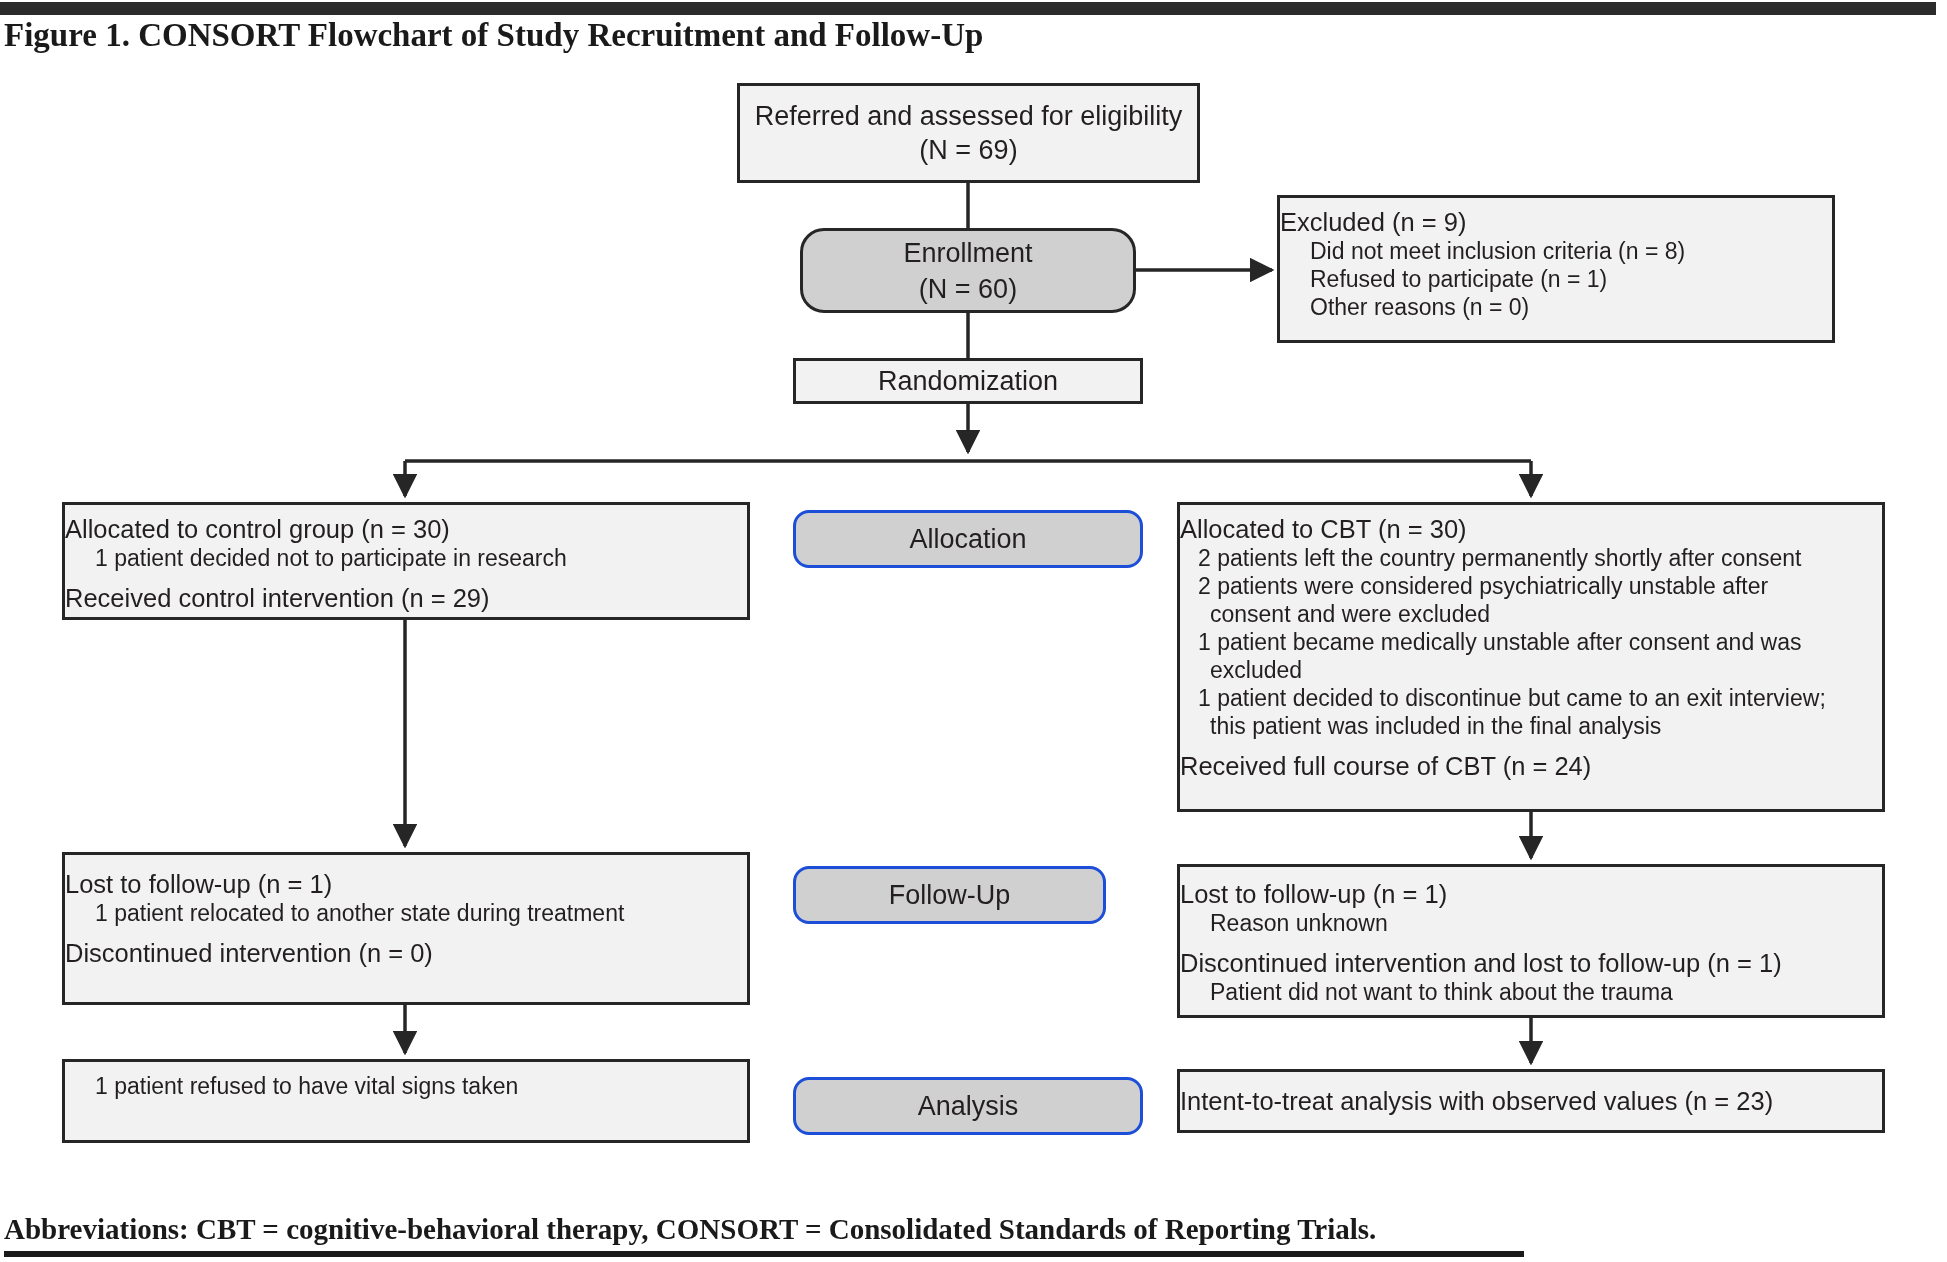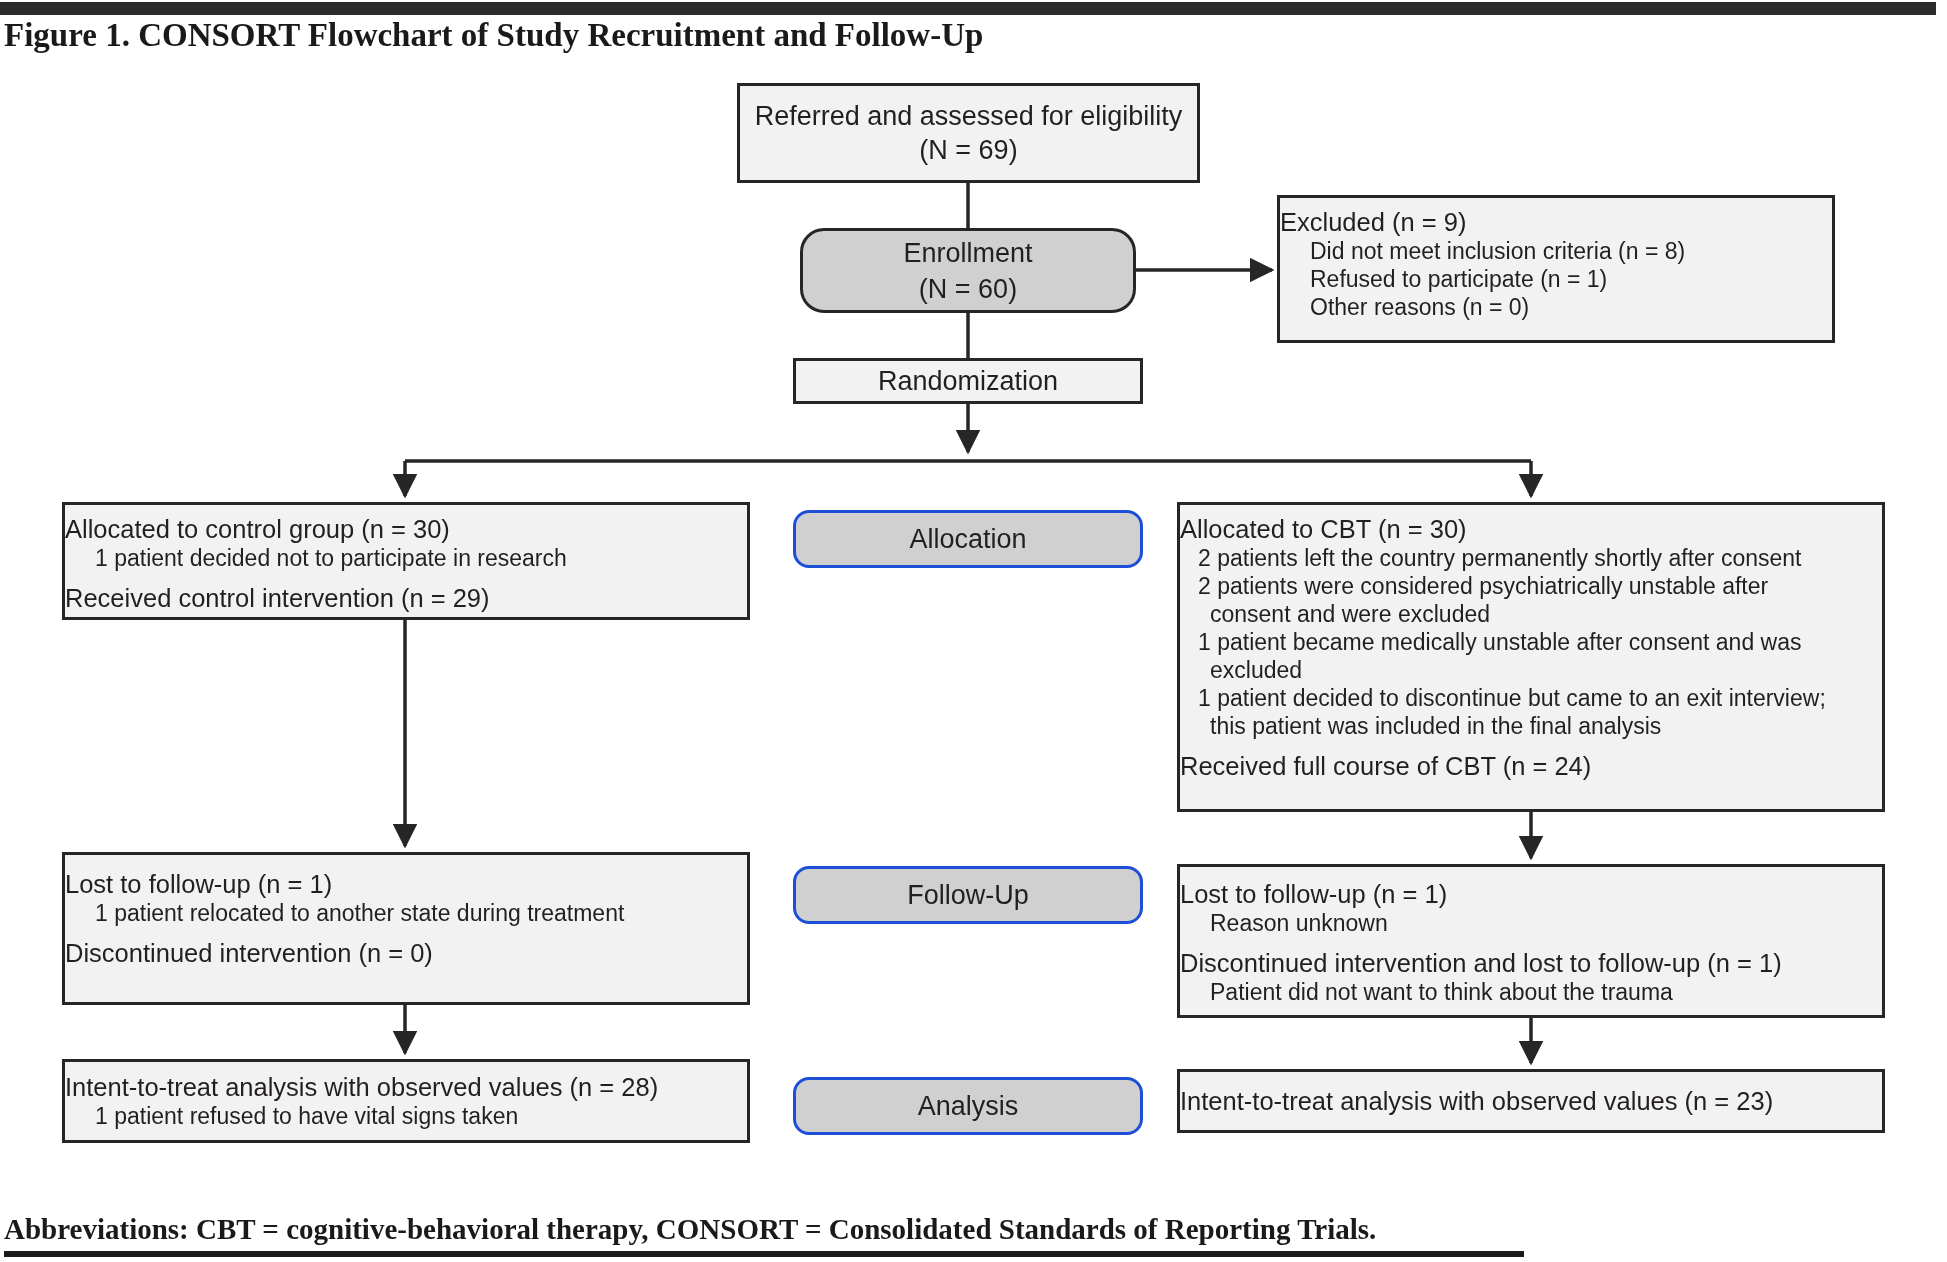--- a/index.html
+++ b/index.html
@@ -104,21 +104,21 @@
   </div>
 
   <div class="box center" style="left:793px;top:358px;width:350px;height:46px;justify-content:center;">
     <span class="line">Randomization</span>
   </div>
 
   <div class="stage" style="left:793px;top:510px;width:350px;height:58px;">
     <span>Allocation</span>
   </div>
 
-  <div class="stage" style="left:793px;top:866px;width:350px;height:58px;">
+  <div class="stage" style="left:793px;top:866px;width:313px;height:58px;">
     <span>Follow-Up</span>
   </div>
 
   <div class="stage" style="left:793px;top:1077px;width:350px;height:58px;">
     <span>Analysis</span>
   </div>
 
   <div class="box" style="left:62px;top:502px;width:688px;height:118px;">
     <div class="box-text">
       <div class="line">Allocated to control group (n = 30)</div>
@@ -154,21 +154,20 @@
       <div class="line">Lost to follow-up (n = 1)</div>
       <div class="sub">Reason unknown</div>
       <div class="gap"></div>
       <div class="line">Discontinued intervention and lost to follow-up (n = 1)</div>
       <div class="sub">Patient did not want to think about the trauma</div>
     </div>
   </div>
 
   <div class="box" style="left:62px;top:1059px;width:688px;height:84px;">
     <div class="box-text" style="padding-top:10px;">
-      <div class="line">Intent-to-treat analysis with observed values (n = 28)</div>
       <div class="sub">1 patient refused to have vital signs taken</div>
     </div>
   </div>
 
   <div class="box" style="left:1177px;top:1069px;width:708px;height:64px;">
     <div class="box-text" style="padding-top:14px;">
       <div class="line">Intent-to-treat analysis with observed values (n = 23)</div>
     </div>
   </div>
 

